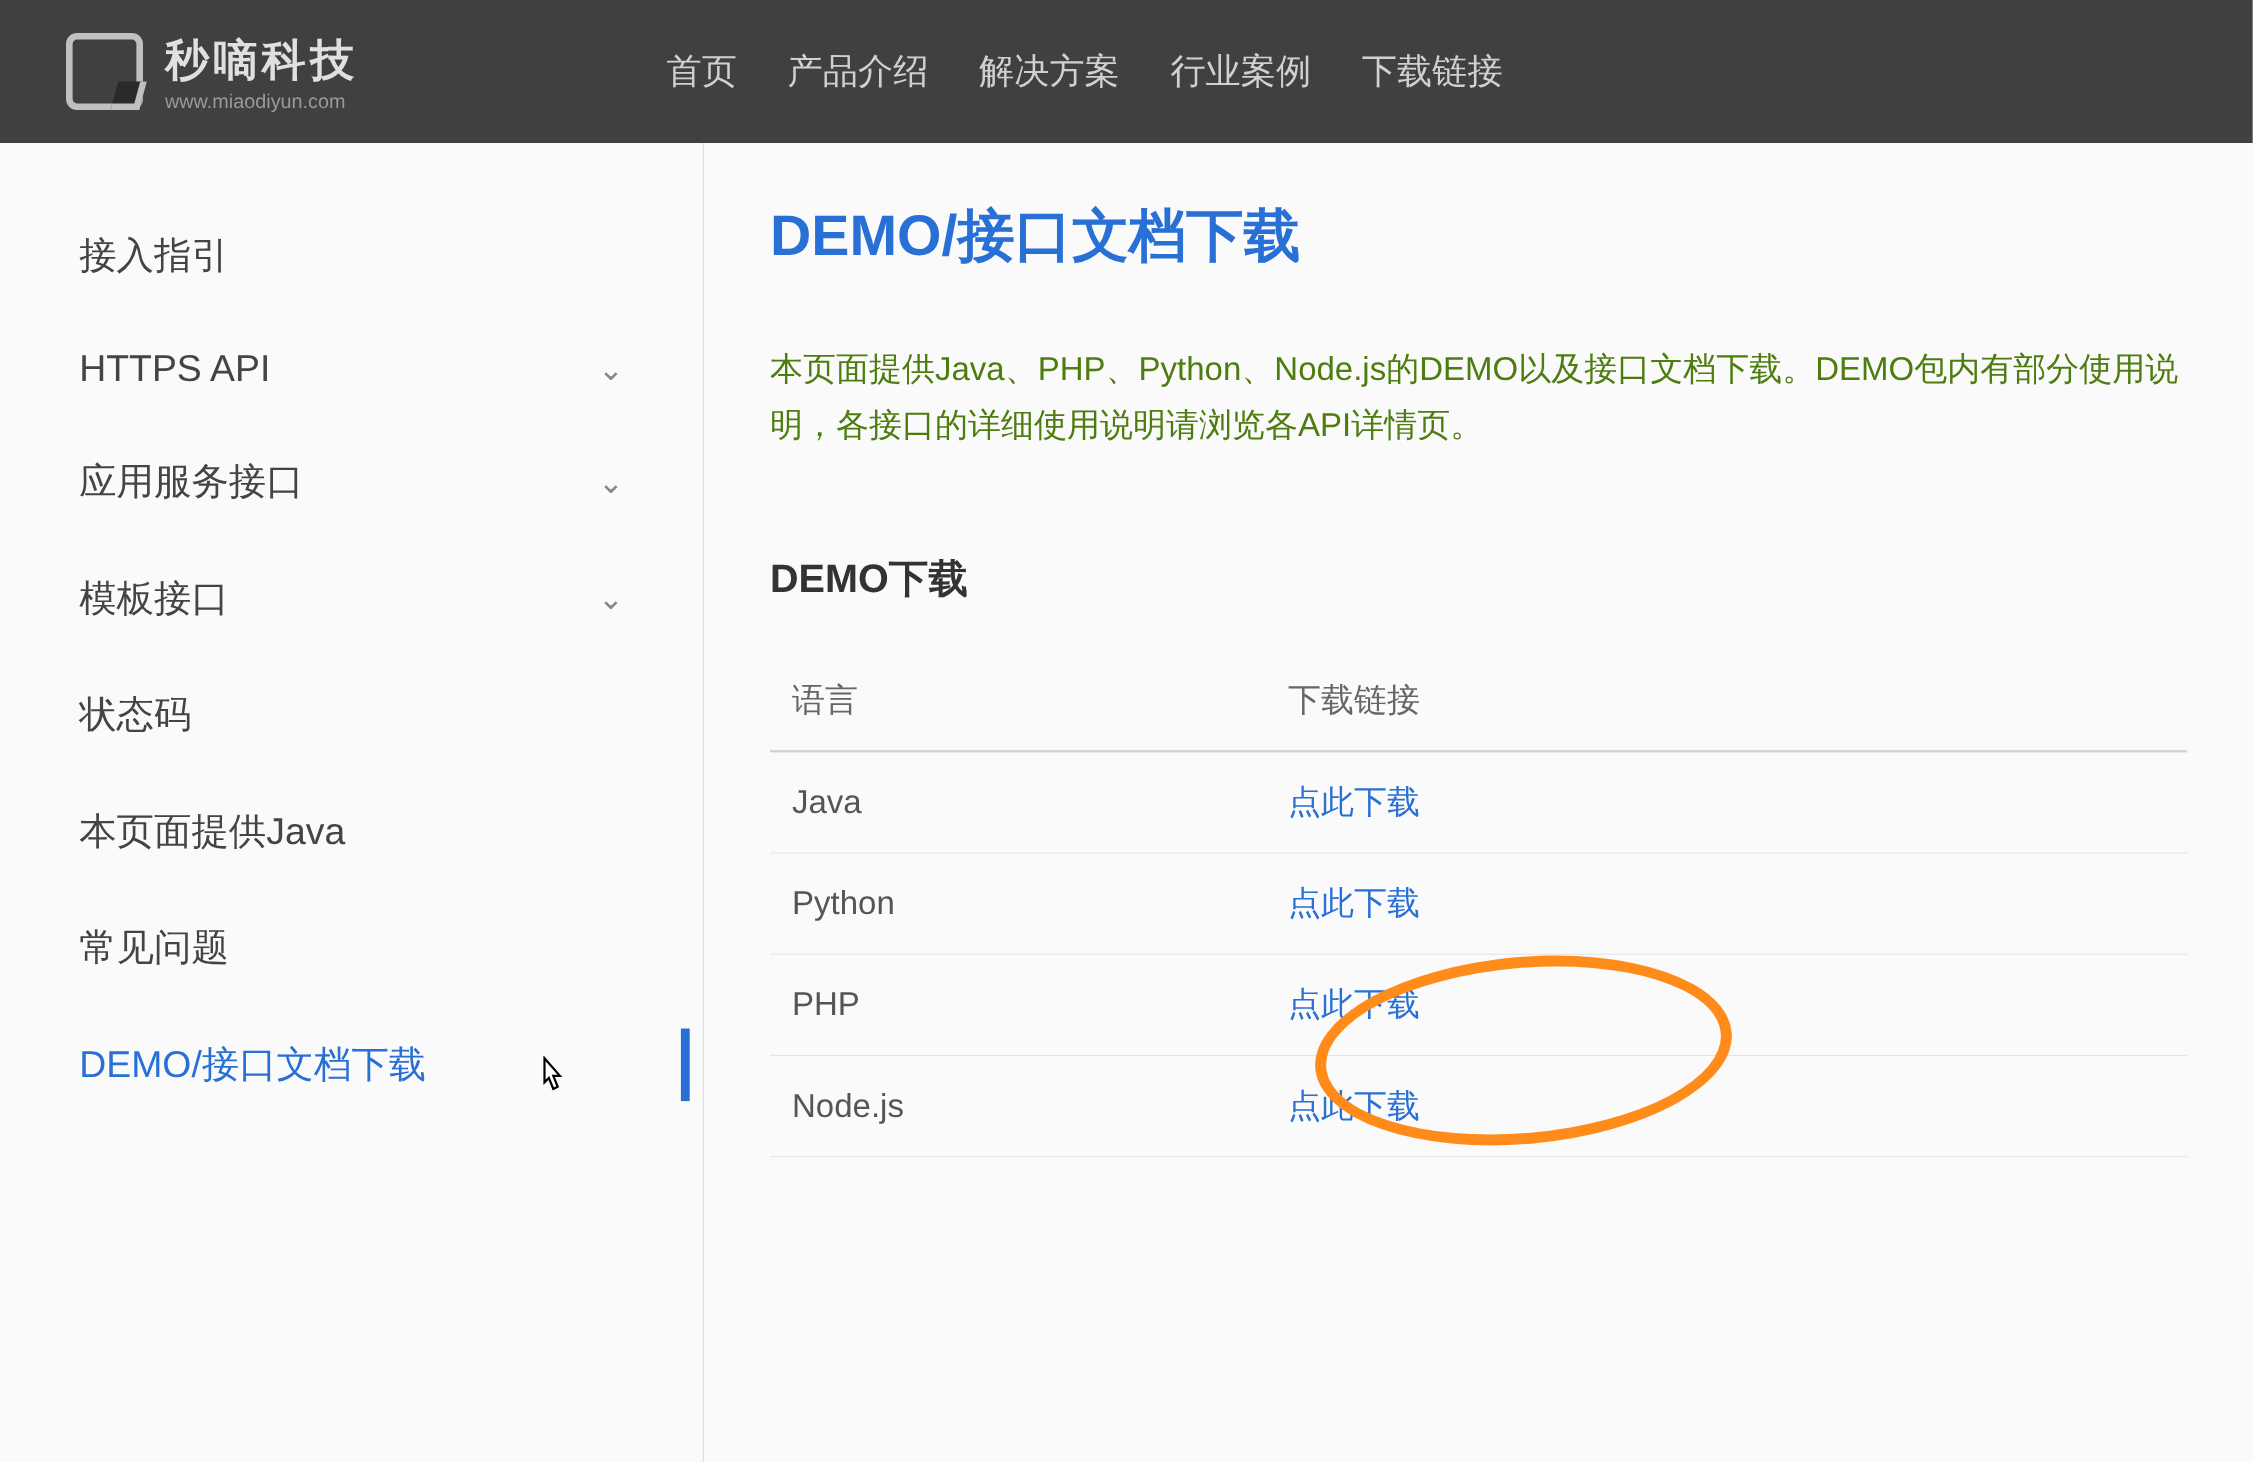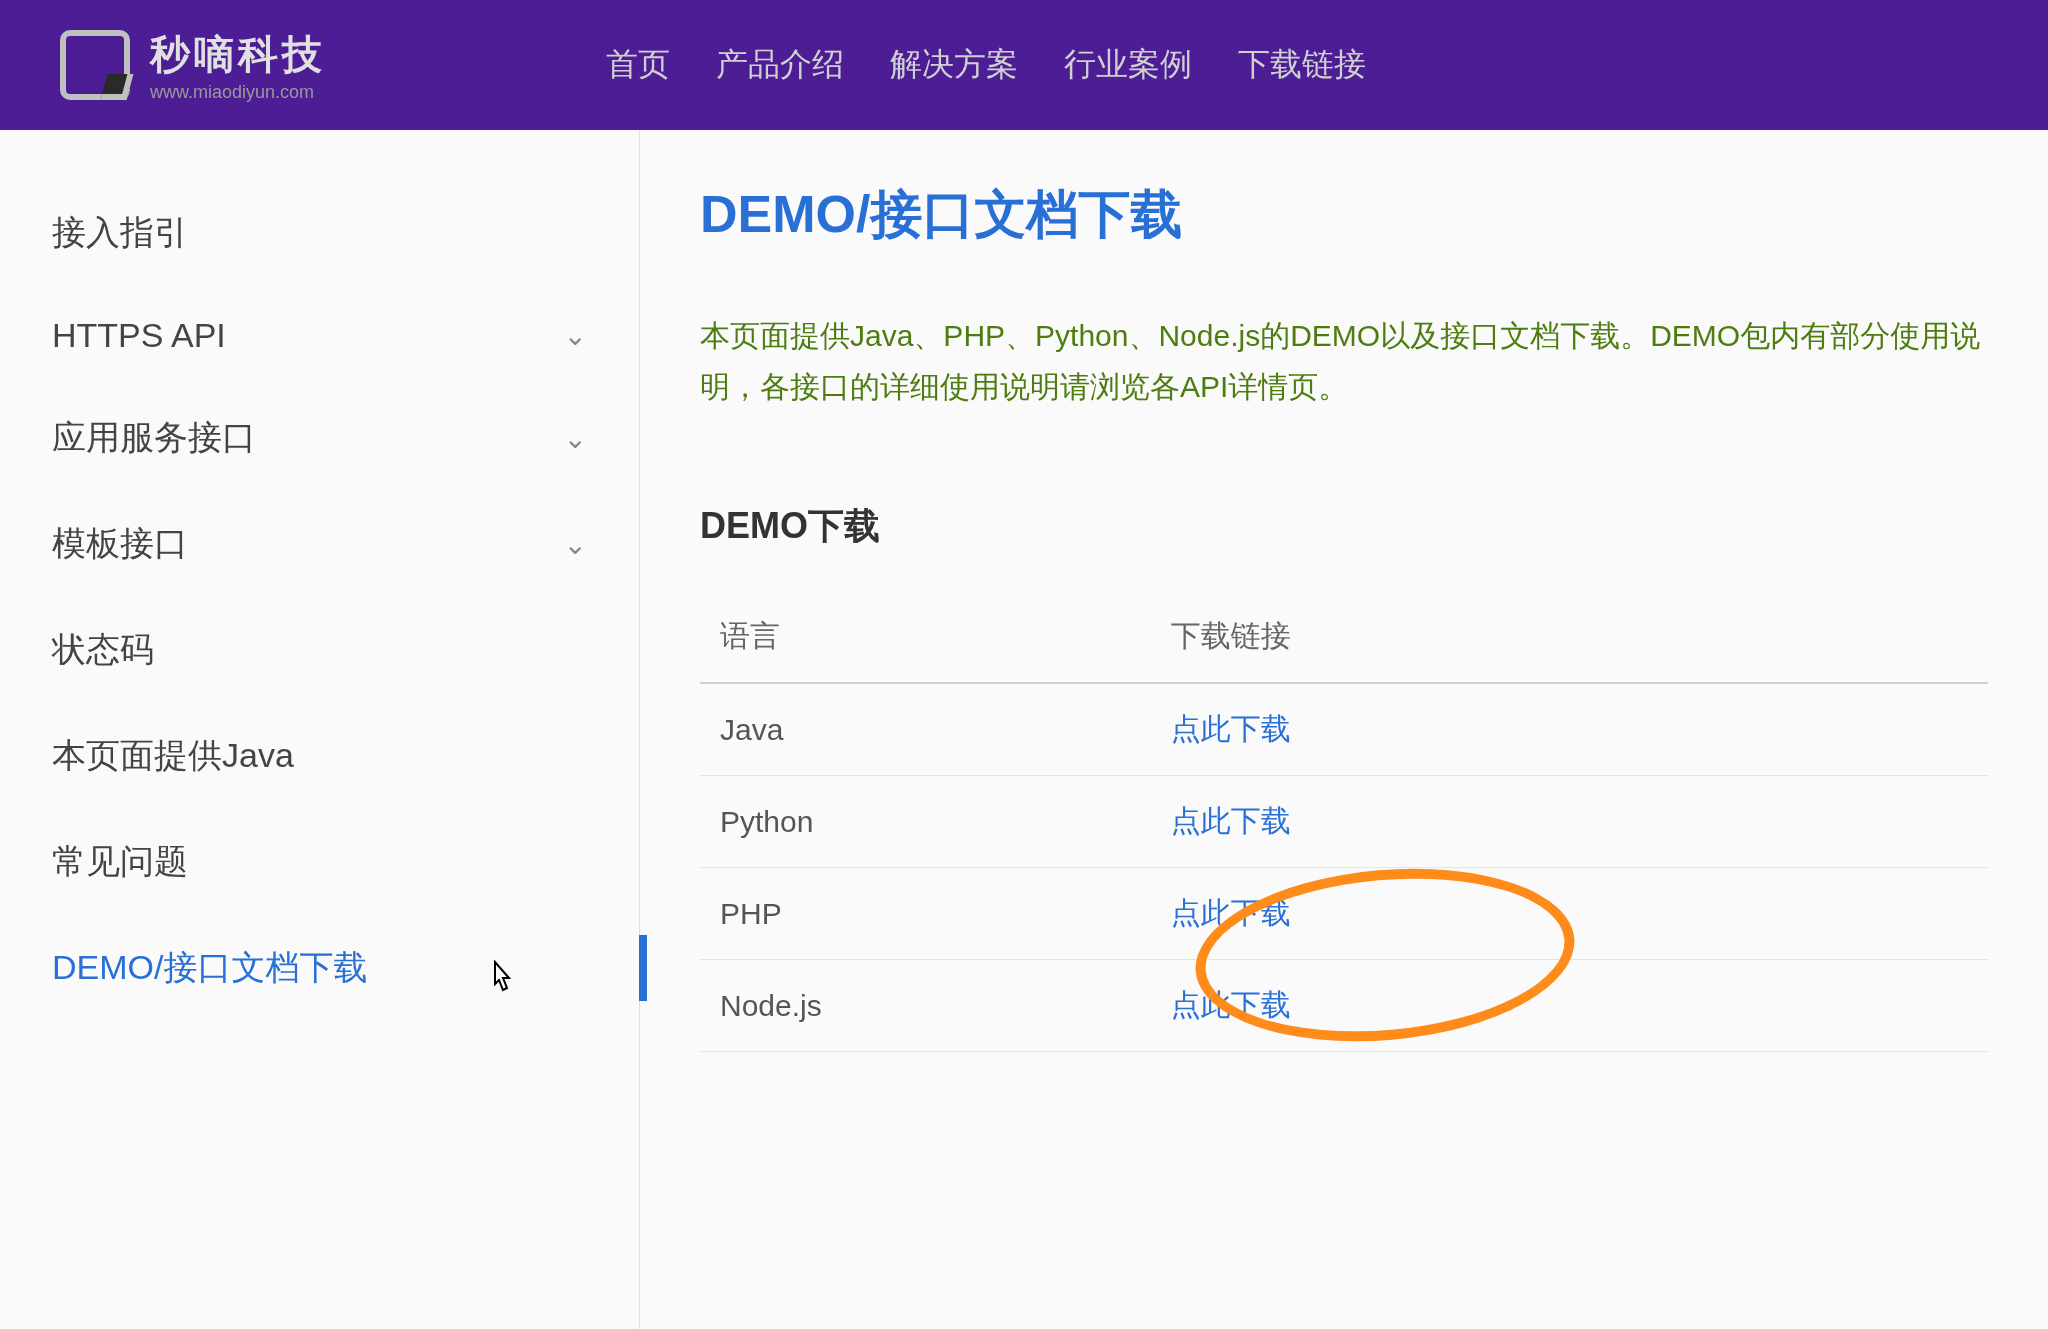--- a/index.html
+++ b/index.html
@@ -8,21 +8,21 @@
       box-sizing: border-box;
     }
     body {
       font-family: "Microsoft YaHei", "PingFang SC", -apple-system, sans-serif;
       background: #f0f0f0;
       width: 2048px;
       height: 1329px;
       overflow: hidden;
     }
     .header {
-      background: #4c1d95;
+      background: #404040;
       height: 130px;
       display: flex;
       align-items: center;
       padding: 12px 60px;
     }
     .logo-area {
       display: flex;
       align-items: center;
       gap: 20px;
     }
@@ -69,21 +69,21 @@
       font-size: 32px;
       cursor: pointer;
     }
     .body-area {
       display: flex;
       background: #fafafa;
       height: calc(100% - 130px);
     }
     .sidebar {
       width: 640px;
-      padding: 50px 32px;
+      padding: 50px 52px;
       border-right: 1px solid #e0e0e0;
     }
     .sidebar-item {
       display: flex;
       align-items: center;
       justify-content: space-between;
       padding: 30px 20px;
       font-size: 34px;
       color: #444;
       cursor: pointer;

